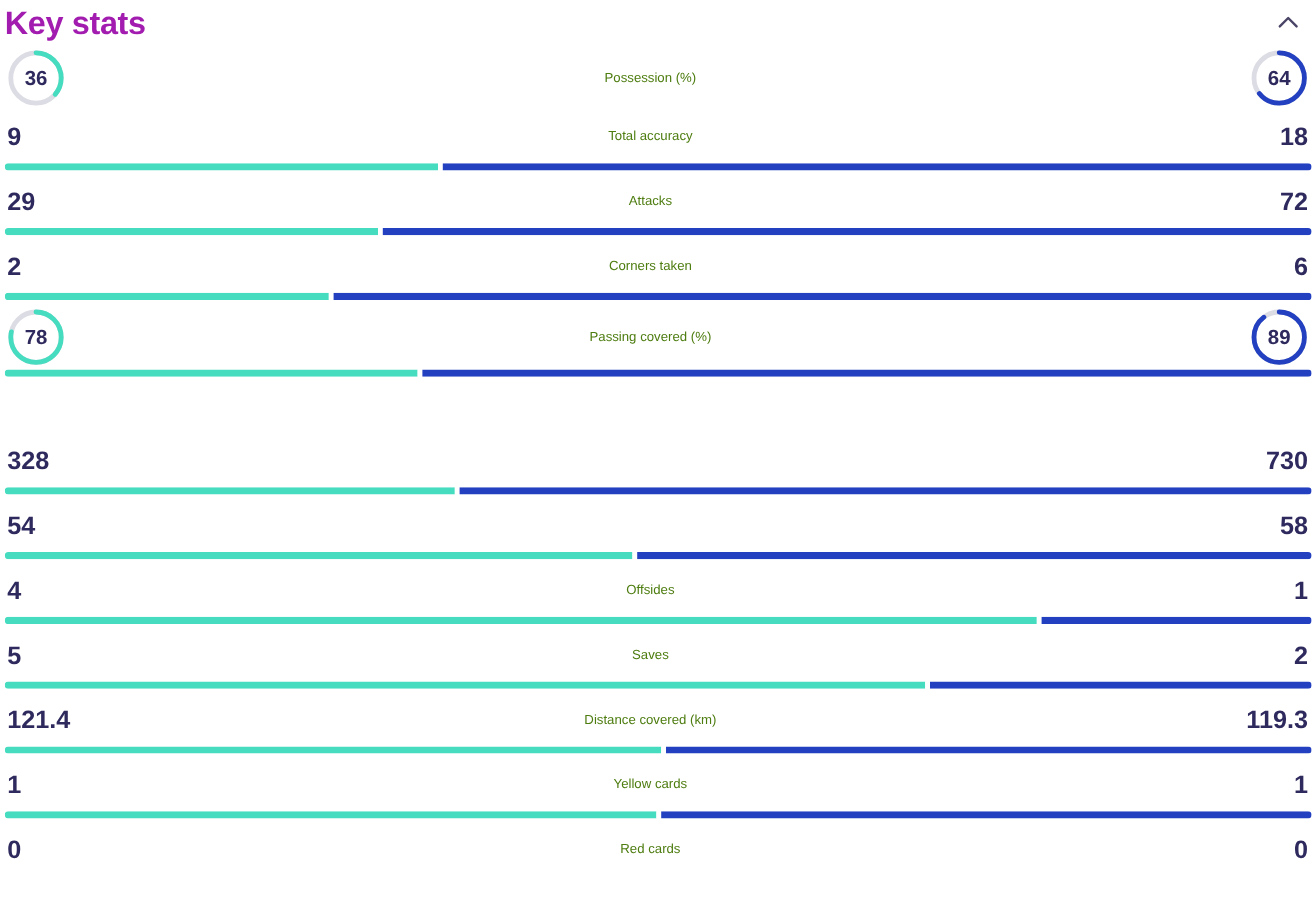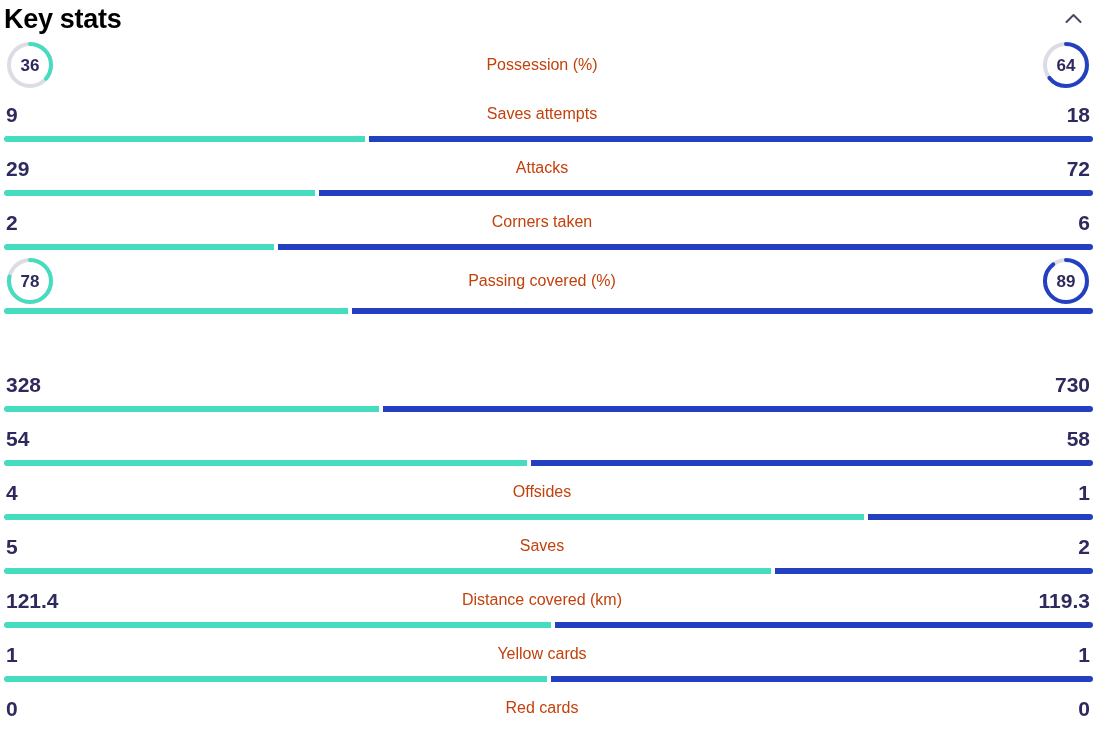--- a/index.html
+++ b/index.html
@@ -25,21 +25,21 @@
     height: 38px;
     display: flex;
     align-items: center;
     justify-content: space-between;
     padding: 0 8px 0 4px;
     box-sizing: border-box;
   }
   .panel-title {
     font-size: 27px;
     font-weight: bold;
-    color: #000000;
+    color: #a21caf;
     letter-spacing: -0.3px;
     line-height: 1;
     margin: 0;
   }
   .collapse-btn {
     width: 30px;
     height: 30px;
     display: flex;
     align-items: center;
     justify-content: center;
@@ -85,22 +85,22 @@
     white-space: nowrap;
   }
   .val.left  { text-align: left; }
   .val.right { text-align: left; }
 
   .stat-label {
     position: absolute;
     left: 0;
     right: 12px;
     text-align: center;
-    font-size: 16px;
-    color: #c2410c;
+    font-size: 11px;
+    color: #4d7c0f;
     font-weight: normal;
     line-height: 1;
     pointer-events: none;
   }
 
   .bar-track {
     position: relative;
     width: 1089px;
     height: 6px;
     margin: 0 4px;
@@ -189,21 +189,21 @@
           <svg width="50" height="50" viewBox="0 0 50 50">
             <circle cx="25" cy="25" r="21" fill="none" stroke="#dcdce4" stroke-width="4"></circle>
             <circle cx="25" cy="25" r="21" fill="none" stroke="#2240c0" stroke-width="4" stroke-linecap="round" stroke-dasharray="84.44601052849364 47.50088092227767"></circle>
           </svg>
           <span class="donut-num">64</span>
         </div>
       </div>
       <div class="stat-row bar-row">
         <div class="row-top">
           <span class="val left">9</span>
-          <span class="stat-label">Saves attempts</span>
+          <span class="stat-label">Total accuracy</span>
           <span class="val right">18</span>
         </div>
         <div class="bar-track">
           <div class="bar-seg home" style="width: 361px; background: rgb(69, 220, 192);"></div>
           <div class="bar-gap"></div>
           <div class="bar-seg away" style="width: 724px; background: rgb(34, 64, 192);"></div>
         </div>
       </div>
       <div class="stat-row bar-row">
         <div class="row-top">

